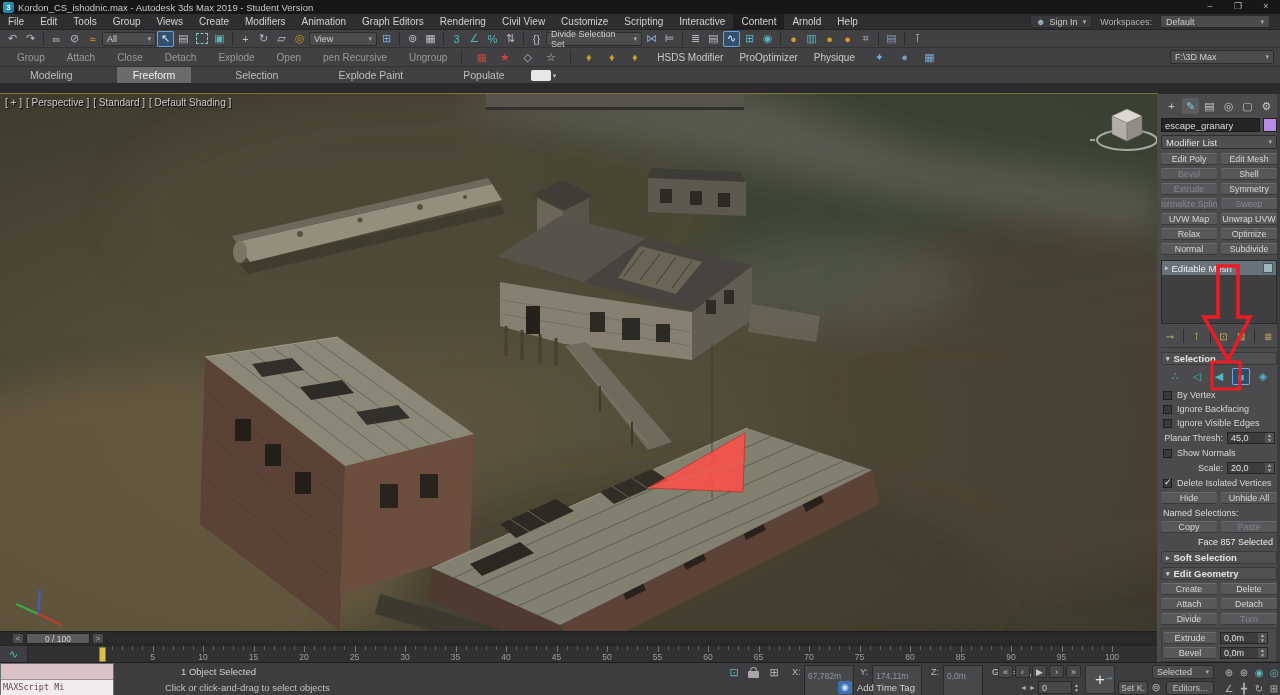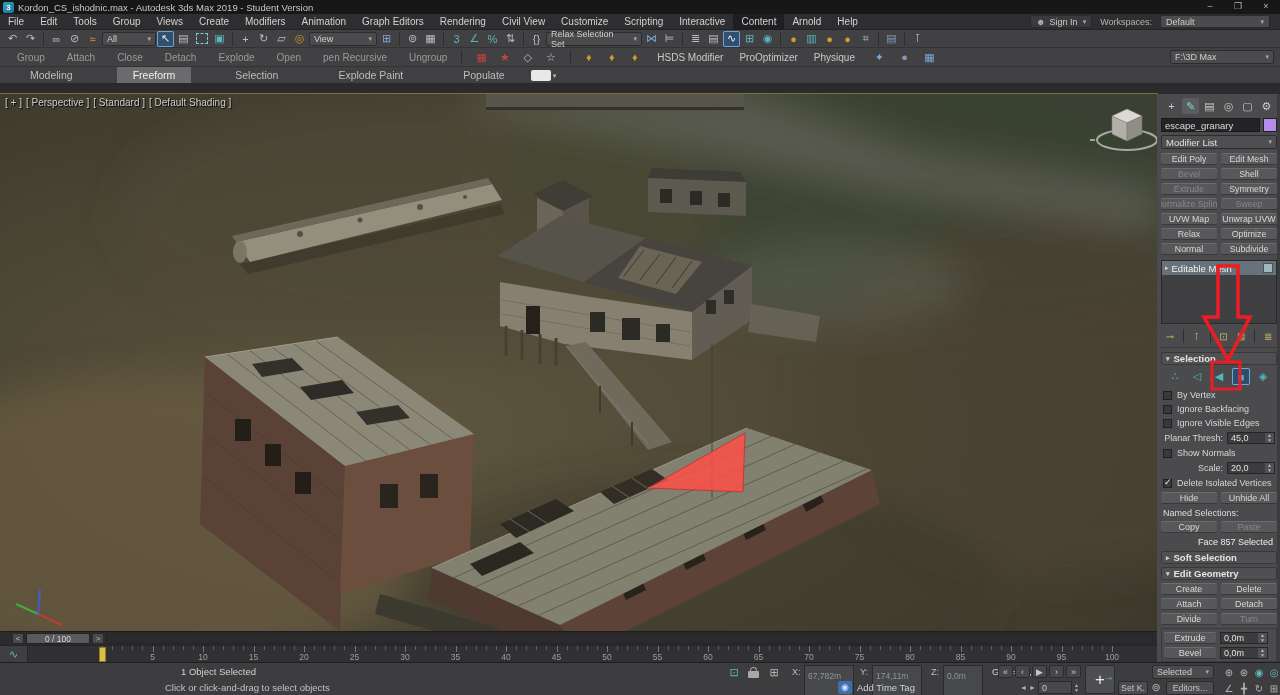--- a/index.html
+++ b/index.html
@@ -219,21 +219,21 @@
         <span class="tbico">▦</span>
         <i class="tsep"></i>
         <span class="tbico c-teal">3</span>
         <span class="tbico c-teal">∠</span>
         <span class="tbico c-teal">%</span>
         <span class="tbico">⇅</span>
         <i class="tsep"></i>
         <span class="tbico">{}</span>
       </span>
     <span class="dd" style="width:96px">
-        <span>Relax Selection Set</span>
+        <span>Divide Selection Set</span>
         <span class="car">▾</span>
       </span>
     <span style="display:flex;gap:1px;align-items:center;">
         <span class="tbico c-blue">⋈</span>
         <span class="tbico">⊨</span>
         <i class="tsep"></i>
         <span class="tbico">≣</span>
         <span class="tbico">▤</span>
         <span class="tbico act">∿</span>
         <span class="tbico c-teal">⊞</span>
@@ -737,20 +737,24 @@
         <span class="tlabel" style="left: 880px;">80</span>
         <span class="tlabel" style="left: 930.5px;">85</span>
         <span class="tlabel" style="left: 981px;">90</span>
         <span class="tlabel" style="left: 1031.5px;">95</span>
         <span class="tlabel" style="left: 1082px;">100</span>
       </div>
     <div class="tmarker" style="left:99px;"></div>
   </div>
 
   <div class="statusbar">
+    <div class="mxbox">
+      <div class="mxtop"></div>
+      <div class="mxbot">MAXScript Mi</div>
+    </div>
     <div class="stattext">1 Object Selected</div>
     <div class="prompttext">Click or click-and-drag to select objects</div>
 
     <span class="sico" style="left:726px;top:2px;">⊡</span>
     <span class="locki">
         <i></i>
         <b></b>
       </span>
     <span class="sico" style="left:766px;top:2px;color:#b5b5b5;">⊞</span>
 

